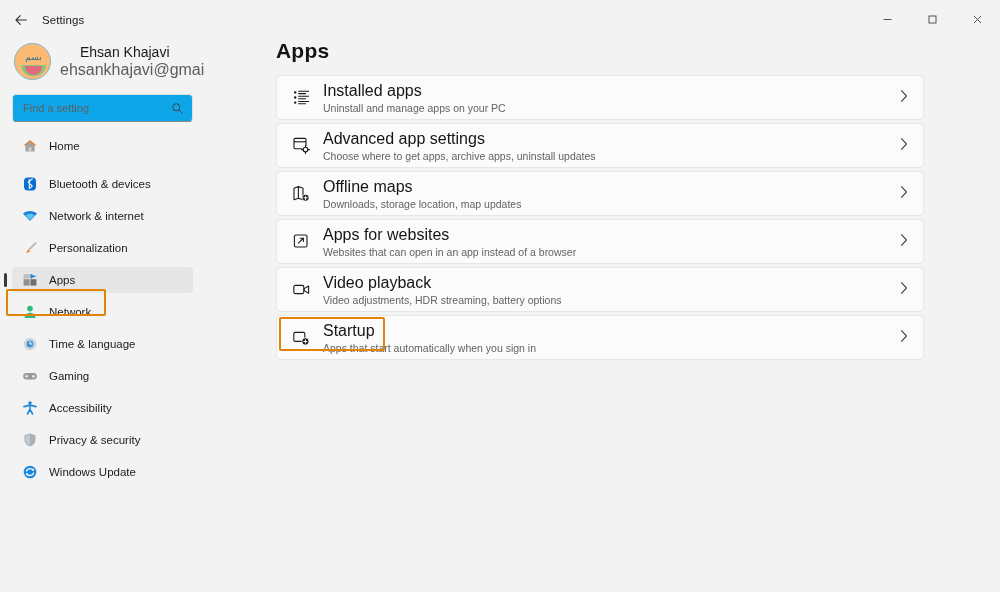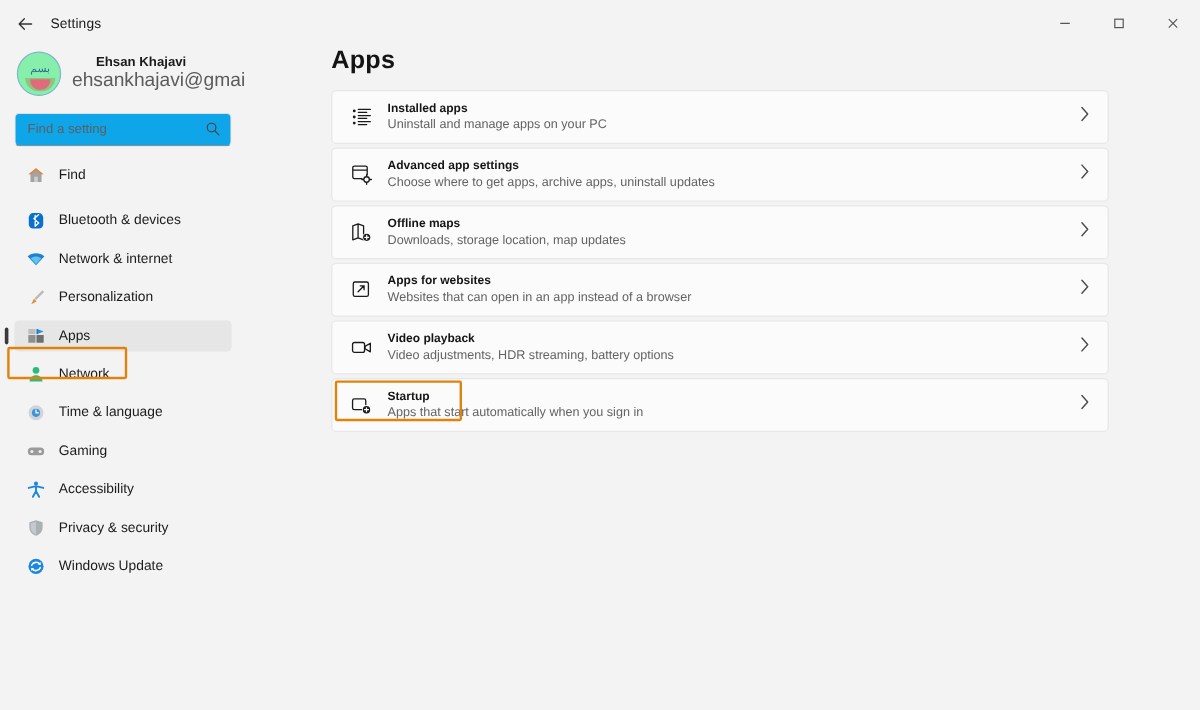--- a/index.html
+++ b/index.html
@@ -36,38 +36,38 @@
   .sidebar {
     position: absolute; top: 31px; left: 0; width: 205px; height: 561px;
     background: #f3f3f3;
   }
   .account {
     display: flex; align-items: center; gap: 9px;
     padding: 9px 0 0 14px; height: 52px; cursor: pointer;
   }
   .avatar {
     width: 37px; height: 37px; border-radius: 50%;
-    background: #86efac; border: 1.2px solid #7fb6c8;
+    background: #fdba74; border: 1.2px solid #7fb6c8;
     position: relative; overflow: hidden; flex: none;
   }
   .avatar .leaf {
     position: absolute; left: 6px; top: 21px; width: 25px; height: 11px;
     background: #8ec47f; border-radius: 0 0 13px 13px;
   }
   .avatar .bowl {
     position: absolute; left: 10px; top: 22px; width: 17px; height: 9px;
     background: #e06b7a; border-radius: 0 0 9px 9px;
   }
   .avatar .script {
     position: absolute; left: 8px; top: 7px; width: 21px; height: 12px;
     color: #2f6f8f; font-size: 9px; font-family: "Liberation Serif", serif;
     line-height: 12px; text-align: center; overflow: hidden;
   }
   .acct-text { display: flex; flex-direction: column; gap: 1px; min-width: 0; }
-  .acct-name { font-size: 11px; font-weight: 700; color: #1b1b1b; padding-left: 20px; }
+  .acct-name { font-size: 14px; font-weight: 400; color: #1b1b1b; padding-left: 20px; }
   .acct-mail { font-size: 16px; color: #5c5c5c; }
 
   .search-wrap { padding: 11px 12px 0 12px; }
   .search-box {
     position: relative; height: 28px; background: #0ea5e9;
     border: 1px solid #dedede; border-bottom-color: #8a8a8a;
     border-radius: 4px; display: flex; align-items: center;
   }
   .search-box input {
     border: 0; outline: 0; background: transparent;
@@ -112,21 +112,21 @@
   .card {
     height: 45px; background: #fbfbfb; border: 1px solid #e7e7e7;
     border-radius: 4px; margin-bottom: 3px;
     display: flex; align-items: center; cursor: pointer; position: relative;
   }
   .card-ico {
     width: 24px; height: 24px; margin-left: 12px; flex: none;
     display: flex; align-items: center; justify-content: center; color: #1b1b1b;
   }
   .card-text { margin-left: 10px; display: flex; flex-direction: column; gap: 2px; }
-  .card-title { font-size: 10px; color: #151515; font-weight: bold; }
+  .card-title { font-size: 16px; color: #151515; }
   .card-sub { font-size: 10.5px; color: #636363; }
   .chev { margin-left: auto; margin-right: 14px; color: #4b4b4b; flex: none; }
 
   .anno-startup {
     position: absolute; left: 2px; top: 1px; width: 106px; height: 34px;
     border: 2px solid #e1820b; border-radius: 2px; pointer-events: none;
   }
 </style>
 </head>
 <body>
@@ -187,21 +187,21 @@
     </div>
 
     <div class="navlist">
 
       <div class="navitem">
         <svg class="navicon" viewBox="0 0 16 16">
           <path d="M8 2.2 1.8 7.3h1.6v6.3h9.2V7.3h1.6z" fill="#a3a3a3"></path>
           <path d="M8 2.2 1.8 7.3h2.1L8 3.9l4.1 3.4h2.1z" fill="#e8833a"></path>
           <rect x="6.5" y="9.3" width="3" height="4.3" fill="#cfcfcf"></rect>
         </svg>
-        <span>Find</span>
+        <span>Home</span>
       </div>
 
       <div class="navgap"></div>
 
 
       <div class="navgap"></div>
 
       <div class="navitem">
         <svg class="navicon" viewBox="0 0 16 16">
           <rect x="2" y="1.6" width="12" height="12.8" rx="3.6" fill="#0a70d0"></rect>

